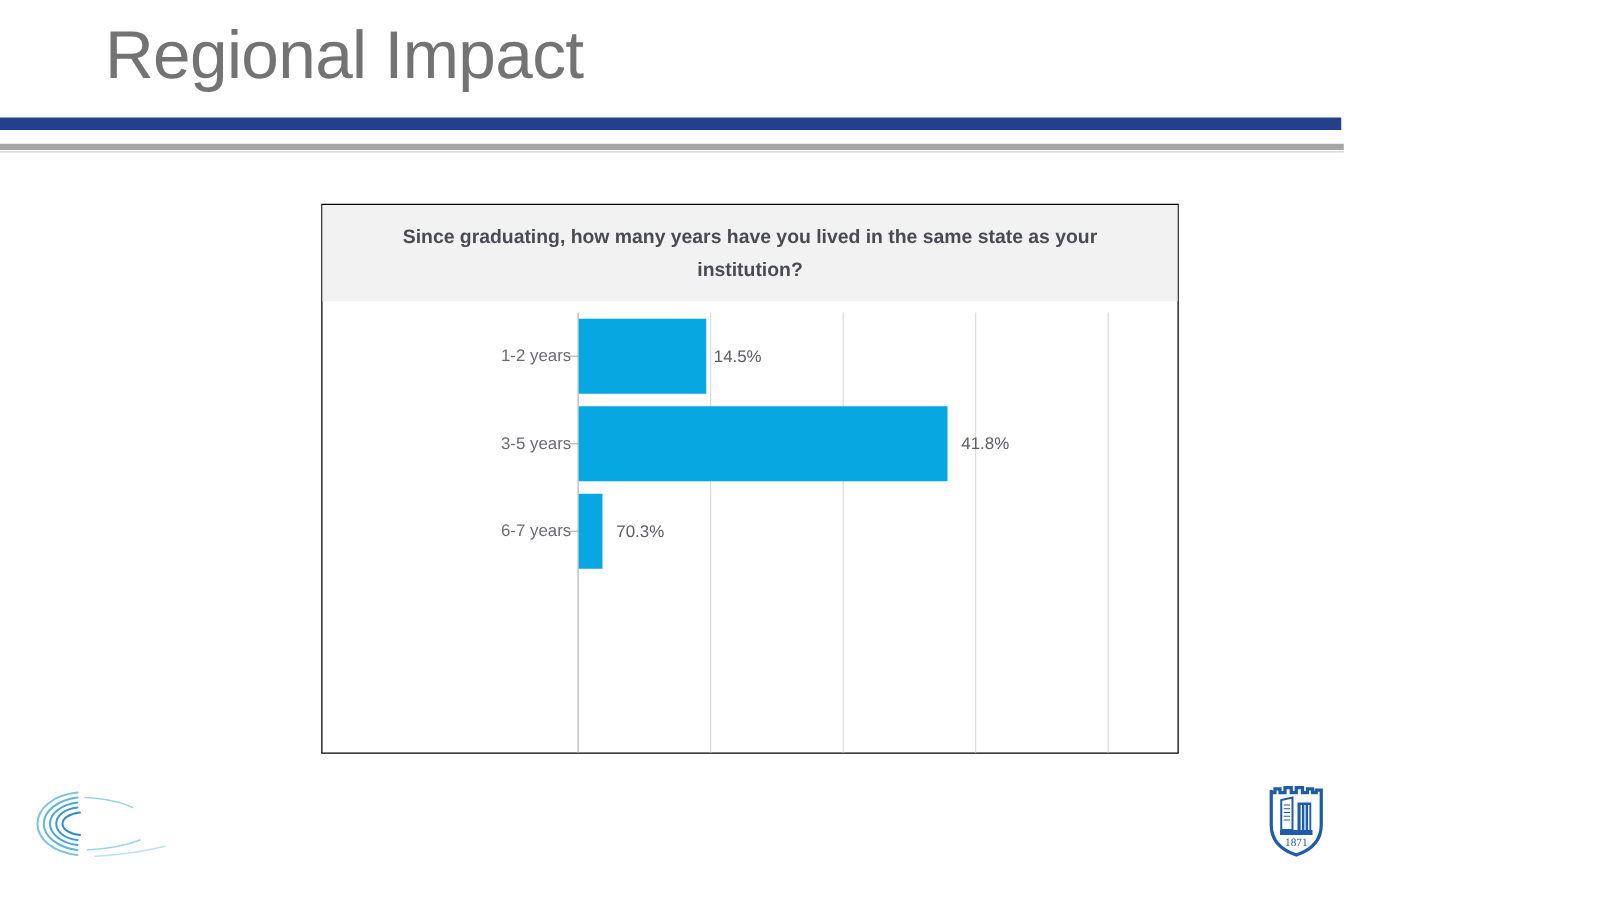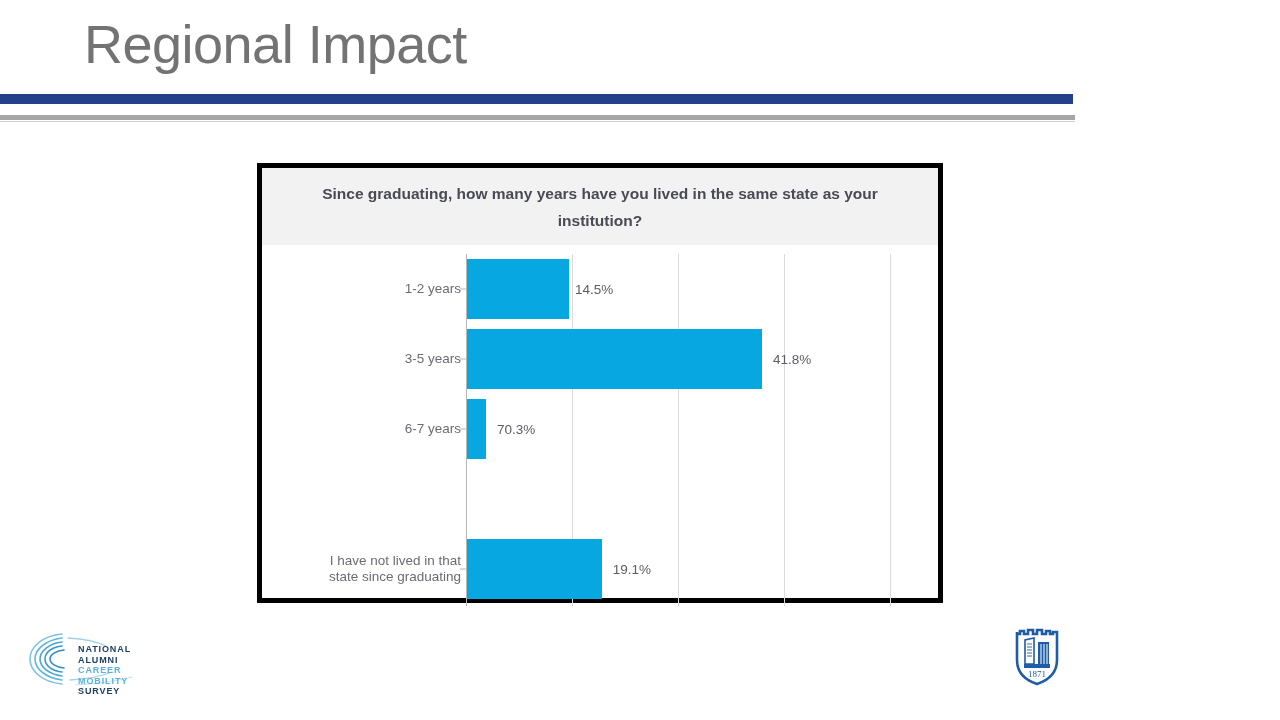--- a/index.html
+++ b/index.html
@@ -58,21 +58,21 @@
   }
 
   
   .chart-panel {
     position: absolute;
     left: 257px;
     top: 163px;
     width: 686px;
     height: 440px;
     background: #ffffff;
-    border: 5px solid #000000;
+    border: 1px solid #000000;
     box-sizing: border-box;
   }
   .chart-header {
     position: absolute;
     left: 0;
     top: 0;
     width: 100%;
     height: 77px;
     background: #f2f2f2;
     box-sizing: border-box;
@@ -248,49 +248,37 @@
         <div class="tick"></div>
         <div class="bar" style="width: 295.059px; background: rgb(7, 168, 226);"></div>
         <div class="bar-value" style="left: 511.059px;">41.8%</div>
       </div>
       <div class="bar-row" style="top: 149px;">
         <div class="cat-label">6-7 years</div>
         <div class="tick"></div>
         <div class="bar" style="width: 19.0588px; background: rgb(7, 168, 226);"></div>
         <div class="bar-value" style="left: 235.059px;">70.3%</div>
       </div>
-      <div class="bar-row" style="top: 289px;">
-        <div class="cat-label">I have not lived in that
-state since graduating</div>
-        <div class="tick"></div>
-        <div class="bar" style="width: 134.824px; background: rgb(7, 168, 226);"></div>
-        <div class="bar-value" style="left: 350.824px;">19.1%</div>
-      </div>
     </div>
 
 </div>
 
 <div class="nacm-logo">
   <svg width="135" height="58" viewBox="0 0 135 58">
     <g fill="none" stroke-linecap="round">
       <path d="M34,4 C14,6 2,17 2,29 C2,41 14,52 34,54" stroke="#7cc3e0" stroke-width="1.6"></path>
       <path d="M34,8 C18,10 7,19 7,29 C7,39 18,48 34,50" stroke="#64b5da" stroke-width="1.6"></path>
       <path d="M34,12 C21,13.5 12,21 12,29 C12,37 21,44.5 34,46" stroke="#4ba7d4" stroke-width="1.6"></path>
       <path d="M34,16 C24,17 17,22.5 17,29 C17,35.5 24,41 34,42" stroke="#3a9acd" stroke-width="1.6"></path>
       <path d="M36,20 C28,20.8 22,24.5 22,29 C22,33.5 28,37.2 36,38" stroke="#2f8cc4" stroke-width="1.6"></path>
       <path d="M40,8 C56,9 70,12 78,16" stroke="#9fd3e8" stroke-width="1.3"></path>
       <path d="M42,50 C58,49 74,46 84,42" stroke="#9fd3e8" stroke-width="1.3"></path>
       <path d="M48,55 C66,54 88,51 104,47" stroke="#bfe2f0" stroke-width="1.1"></path>
     </g>
   </svg>
-  <div class="nacm-text">
-    <div><span class="nacm-dark">NATIONAL</span></div>
-    <div><span class="nacm-dark">ALUMNI </span><span class="nacm-light">CAREER</span></div>
-    <div><span class="nacm-light">MOBILITY </span><span class="nacm-dark">SURVEY</span></div>
-  </div>
 </div>
 
 <div class="geneseo-logo">
   <svg class="geneseo-shield" viewBox="0 0 48 58">
     <path d="M4,4 L4,6 L7,6 L7,3 L11,3 L11,6 L15,6 L15,2 L20,2 L20,6 L24,6 L24,2 L29,2 L29,6 L33,6 L33,3 L37,3 L37,6 L40,6 L40,4 L44,4 L44,32 C44,44 36,52 24,56 C12,52 4,44 4,32 Z" fill="#ffffff" stroke="#1f5ca8" stroke-width="2.6"></path>
     <path d="M12,12 L12,36 L21,36 L21,10 Z" fill="#ffffff" stroke="#1f5ca8" stroke-width="1.6"></path>
     <g stroke="#1f5ca8" stroke-width="0.9">
       <line x1="14" y1="16" x2="19" y2="16"></line>
       <line x1="14" y1="19" x2="19" y2="19"></line>
       <line x1="14" y1="22" x2="19" y2="22"></line>

